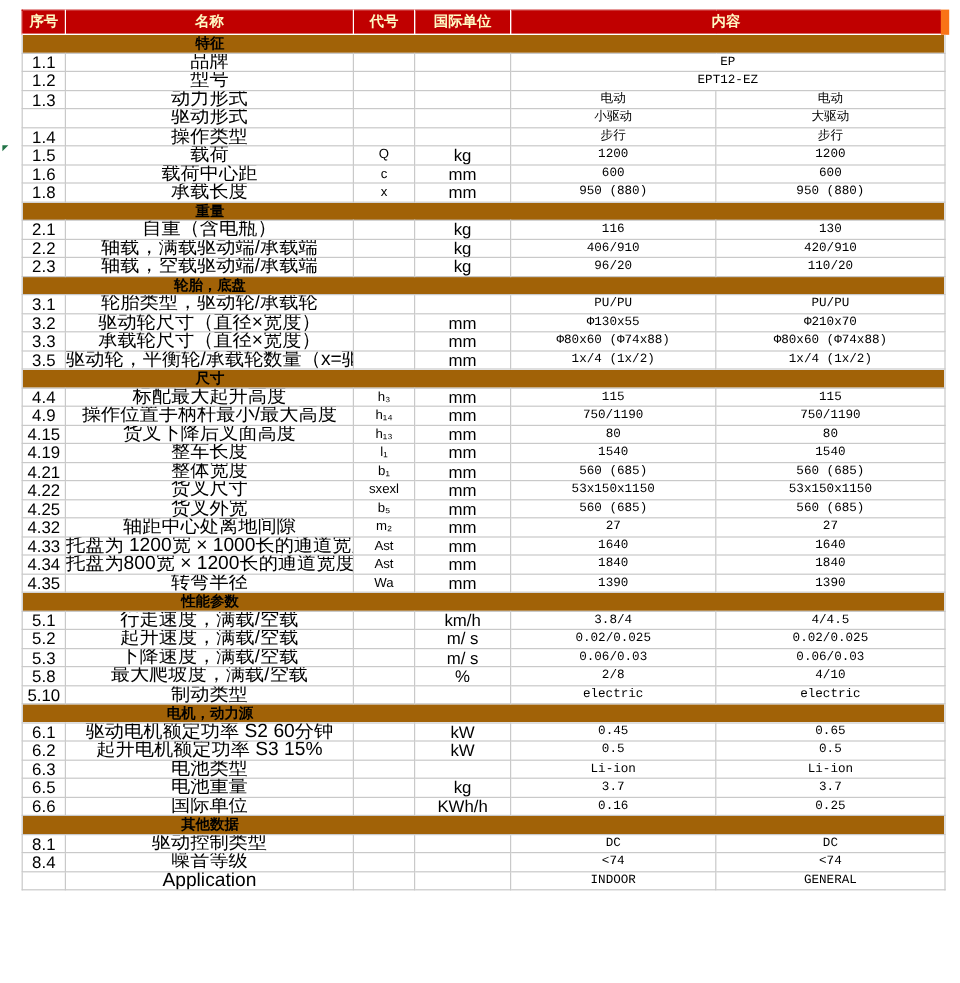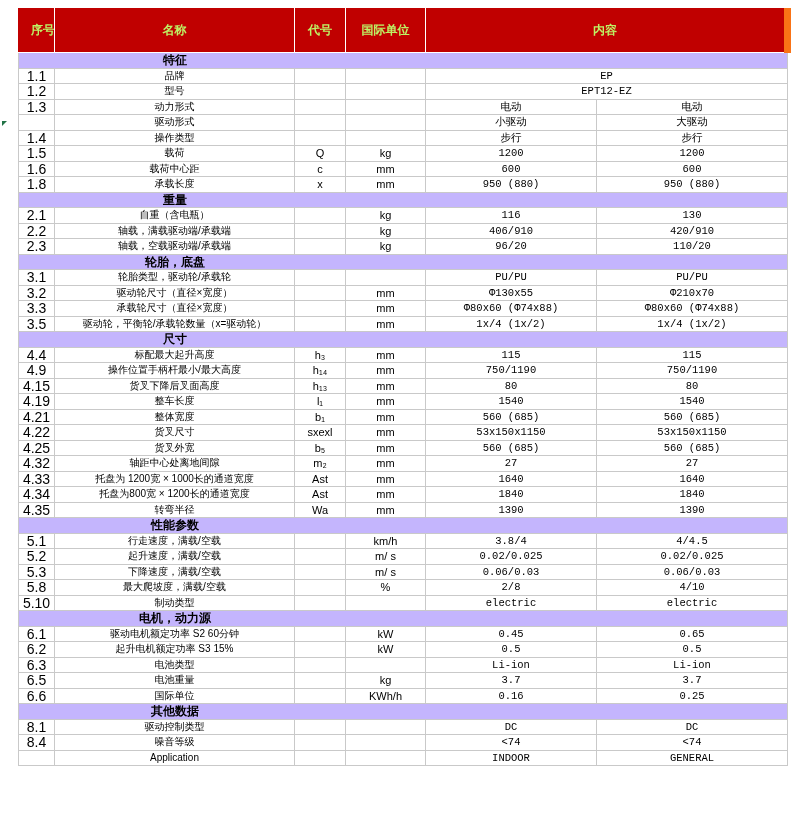--- a/index.html
+++ b/index.html
@@ -7,41 +7,41 @@
     width:800px;height:819px;background:#ffffff;position:relative;
     font-family:"Liberation Sans","DejaVu Sans",sans-serif;
     -webkit-font-smoothing:antialiased;
   }
   .table-wrap{position:absolute;left:18px;top:8px;}
   table{border-collapse:collapse;table-layout:fixed;width:769px;}
   col.c-idx{width:36px;} col.c-name{width:240px;} col.c-code{width:51px;}
   col.c-unit{width:80px;} col.c-v1{width:171px;} col.c-v2{width:191px;}
 
   thead th{
-    background:#c00000;color:#bef264;font-weight:bold;font-size:12px;
-    height:19px;padding:12px;border:1px solid #ffffff;border-top:1px solid #c00000;
+    background:#c00000;color:#fef9c3;font-weight:bold;font-size:12px;
+    height:19px;padding:0;border:1px solid #ffffff;border-top:1px solid #c00000;
     text-align:center;white-space:nowrap;overflow:hidden;
   }
   thead th:first-child{border-left:1px solid #c00000;}
   thead th:last-child{border-right:7px solid #f97316;}
 
   tbody td{
     border:1px solid #c9c9c9;padding:0;height:14.5px;
     text-align:center;vertical-align:middle;
     font-size:11px;line-height:14px;color:#000;
     white-space:nowrap;overflow:hidden;
   }
   td.idx{font-size:14px;}
-  td.name{font-size:10px;}
+  td.name{font-size:16px;}
   td.code{font-size:11px;}
-  td.unit{font-size:11px;}
+  td.unit{font-size:14px;}
   td.val{font-family:"Liberation Mono","DejaVu Sans Mono",monospace;font-size:10.5px;}
 
   tr.section td{
-    background:#c4b5fd;border-left:1px solid #c9c9c9;border-right:1px solid #c9c9c9;
+    background:#a16207;border-left:1px solid #c9c9c9;border-right:1px solid #c9c9c9;
   }
   .section-title{
     display:block;width:240px;margin-left:36px;text-align:center;
     font-weight:bold;font-size:12px;line-height:14px;
   }
   .comment-marker{
     position:absolute;left:2px;top:121px;width:0;height:0;
     border-top:5px solid #217346;border-right:5px solid transparent;
   }
 </style>

